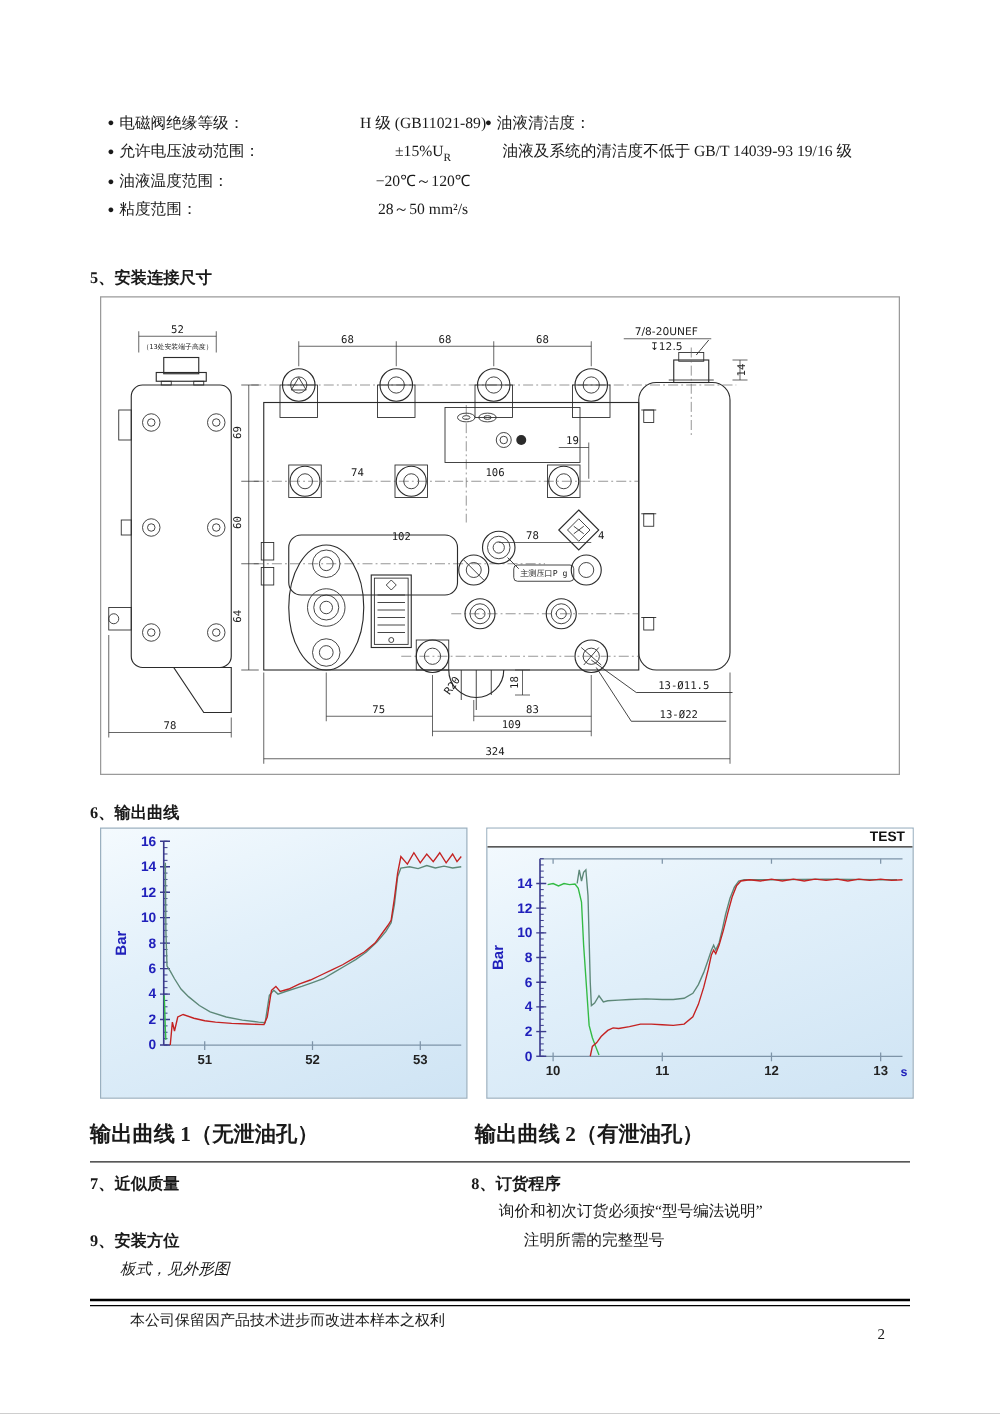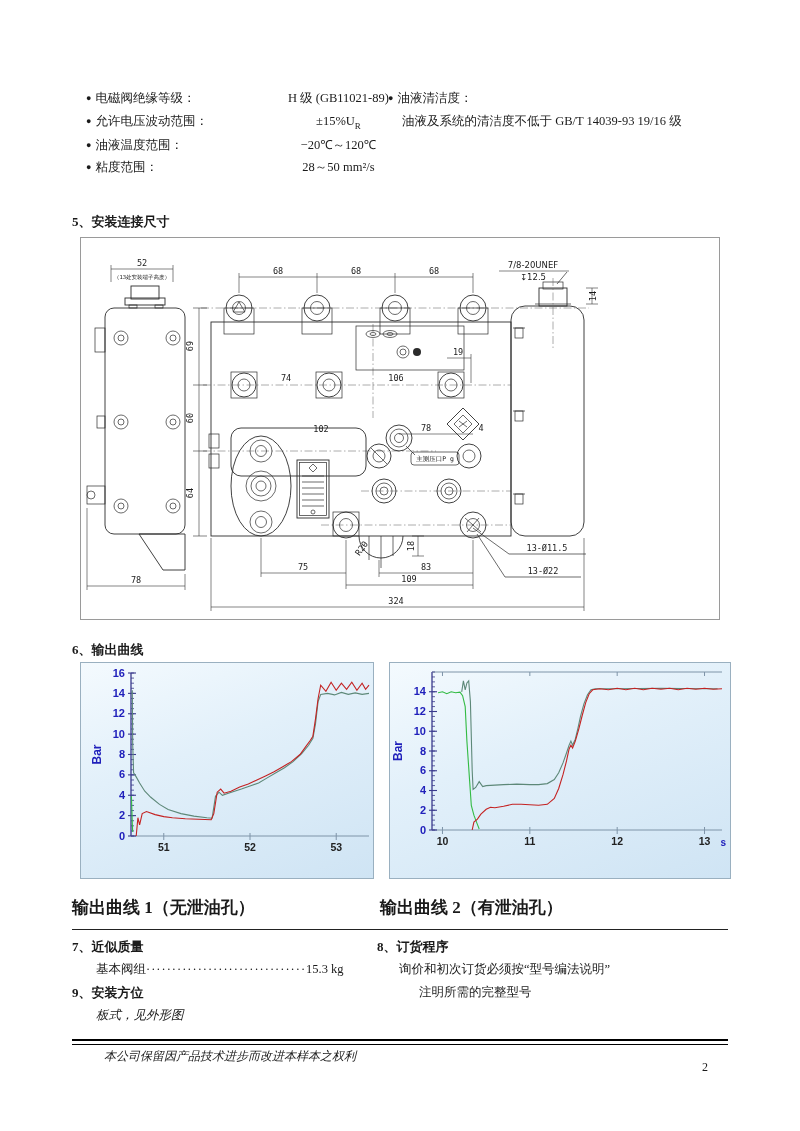--- a/index.html
+++ b/index.html
@@ -36,21 +36,21 @@
        font-family:"Liberation Sans",sans-serif;font-size:11px;font-weight:bold;color:#111;
        text-align:right;padding-right:6px;line-height:15px;box-sizing:border-box;}
   
   .caption{position:absolute;font-size:17px;font-weight:bold;}
   .hr1{position:absolute;left:72px;top:929px;width:656px;height:1px;background:#222;}
   .dots-row{display:flex;align-items:baseline;}
   .dots{letter-spacing:1px;overflow:hidden;white-space:nowrap;max-width:170px;}
   
   .footer-rule{position:absolute;left:72px;top:1039px;width:656px;height:3px;
        border-top:2.5px solid #000;border-bottom:1px solid #000;box-sizing:content-box;}
-  .footer-note{position:absolute;left:104px;top:1048px;font-size:12px;font-style:italic;}
+  .footer-note{position:absolute;left:104px;top:1048px;font-size:12px;}
   .page-num{position:absolute;left:702px;top:1060px;font-size:12px;}
 </style>
 </head>
 <body>
 
 <div class="page">
 
   <div class="spec-left">
     <div class="spec-row">
       <span class="bullet">●</span>
@@ -380,20 +380,21 @@
         <line x1="255.23188405797083" y1="170" x2="255.23188405797083" y2="177" stroke="#7e94a8" stroke-width="1"></line>
         <text x="255.23188405797083" y="188" text-anchor="middle" fill="#222222" font-size="10.5" font-weight="bold" font-family="&quot;Liberation Sans&quot;, sans-serif">53</text>
         <text x="20" y="91.5" text-anchor="middle" fill="#2020bb" font-size="12" font-weight="bold" font-family="&quot;Liberation Sans&quot;, sans-serif" transform="rotate(-90 20 91.5)">Bar</text>
         <polyline points="50.9,31.4 51.3,27.3 51.7,81.3 52.6,109.8 55.2,113.9 58.6,120.0 63.8,128.2 69.8,134.3 78.5,141.4 87.1,146.5 100.0,150.6 112.9,153.1 125.9,154.7 131.1,155.2 134.5,133.3 138.0,129.2 141.4,132.3 147.4,130.2 160.4,126.1 169.0,123.1 177.6,120.0 186.2,114.9 194.9,109.8 203.5,104.7 212.1,98.6 220.7,90.5 227.6,82.3 231.9,75.2 234.5,60.9 237.1,38.5 239.7,31.4 246.6,30.4 253.5,31.9 260.4,29.4 267.3,31.4 274.2,29.9 281.1,31.4 288.0,30.4" fill="none" stroke="#5d8878" stroke-width="1.1"></polyline>
         <polyline points="50.4,133.3 50.9,147.5 51.3,160.8 51.7,168.9" fill="none" stroke="#33bb44" stroke-width="1.1"></polyline>
         <polyline points="55.2,173.0 56.9,154.7 58.6,161.8 61.2,150.6 65.5,148.6 74.1,151.6 82.8,153.6 91.4,154.7 104.3,155.7 117.3,156.2 130.2,156.7 132.8,150.6 136.2,129.2 139.7,126.1 143.1,130.2 150.0,128.2 158.7,124.1 167.3,121.0 175.9,117.0 184.5,112.9 193.1,108.8 201.8,103.7 210.4,98.6 219.0,91.5 224.2,84.4 229.4,77.2 231.9,73.2 234.5,55.8 237.1,35.5 239.7,22.2 244.9,28.3 250.1,19.2 255.2,27.3 260.4,20.2 265.6,26.3 270.8,19.2 275.9,27.3 281.1,20.2 284.6,26.3 288.0,22.2" fill="none" stroke="#c42222" stroke-width="1.1"></polyline>
       </svg>
   </div>
 
   <div class="chart-panel chart2">
+    <div class="chart-title-bar">TEST</div>
     <svg width="340" height="198" viewBox="0 0 340 198">
         <line x1="42" y1="9" x2="42" y2="167" stroke="#3a3a8c" stroke-width="1.3"></line>
         <line x1="42" y1="167" x2="332" y2="167" stroke="#7e94a8" stroke-width="1"></line>
         <line x1="42" y1="9" x2="332" y2="9" stroke="#7e94a8" stroke-width="1"></line>
         <line x1="42" y1="167" x2="45" y2="167" stroke="#3a3a8c" stroke-width="0.8"></line>
         <line x1="42" y1="162.0625" x2="45" y2="162.0625" stroke="#3a3a8c" stroke-width="0.8"></line>
         <line x1="42" y1="157.125" x2="45" y2="157.125" stroke="#3a3a8c" stroke-width="0.8"></line>
         <line x1="42" y1="152.1875" x2="45" y2="152.1875" stroke="#3a3a8c" stroke-width="0.8"></line>
         <line x1="42" y1="147.25" x2="45" y2="147.25" stroke="#3a3a8c" stroke-width="0.8"></line>
         <line x1="42" y1="142.3125" x2="45" y2="142.3125" stroke="#3a3a8c" stroke-width="0.8"></line>
@@ -459,25 +460,20 @@
         <polyline points="82.2,167.0 83.9,159.1 87.4,156.1 90.9,151.2 96.2,146.3 100.5,144.3 104.9,144.8 113.6,143.3 122.4,141.3 131.1,141.3 139.8,141.8 148.6,142.3 157.3,141.3 164.3,135.4 168.7,125.5 173.0,111.7 176.5,97.9 179.1,86.0 180.9,82.1 182.6,85.0 185.3,78.1 188.7,66.3 192.2,52.5 195.7,39.6 199.2,30.7 202.7,26.8 209.7,25.8 218.4,26.8 227.2,25.3 235.9,26.8 244.7,25.3 253.4,26.8 262.1,25.3 270.9,26.3 279.6,25.3 288.3,26.8 297.1,25.3 305.8,26.3 314.5,25.3 323.3,26.3 332.0,25.8" fill="none" stroke="#c42222" stroke-width="1.1"></polyline>
       </svg>
   </div>
 
   <div class="caption" style="left:72px;top:896px;">输出曲线 1（无泄油孔）</div>
   <div class="caption" style="left:380px;top:896px;">输出曲线 2（有泄油孔）</div>
 
   <div class="hr1"></div>
 
   <div class="sec-title" style="left:72px;top:938px;">7、近似质量</div>
-  <div class="body-text dots-row" style="left:96px;top:961px;">
-    <span>基本阀组</span>
-    <span class="dots">·······························</span>
-    <span>15.3 kg</span>
-  </div>
   <div class="sec-title" style="left:72px;top:984px;">9、安装方位</div>
   <div class="body-text" style="left:96px;top:1007px;font-style:italic;">板式，见外形图</div>
 
   <div class="sec-title" style="left:377px;top:938px;">8、订货程序</div>
   <div class="body-text" style="left:399px;top:961px;">询价和初次订货必须按“型号编法说明”</div>
   <div class="body-text" style="left:397px;top:984px;margin-left:22px;">注明所需的完整型号</div>
 
   <div class="footer-rule"></div>
   <div class="footer-note">本公司保留因产品技术进步而改进本样本之权利</div>
   <div class="page-num">2</div>

